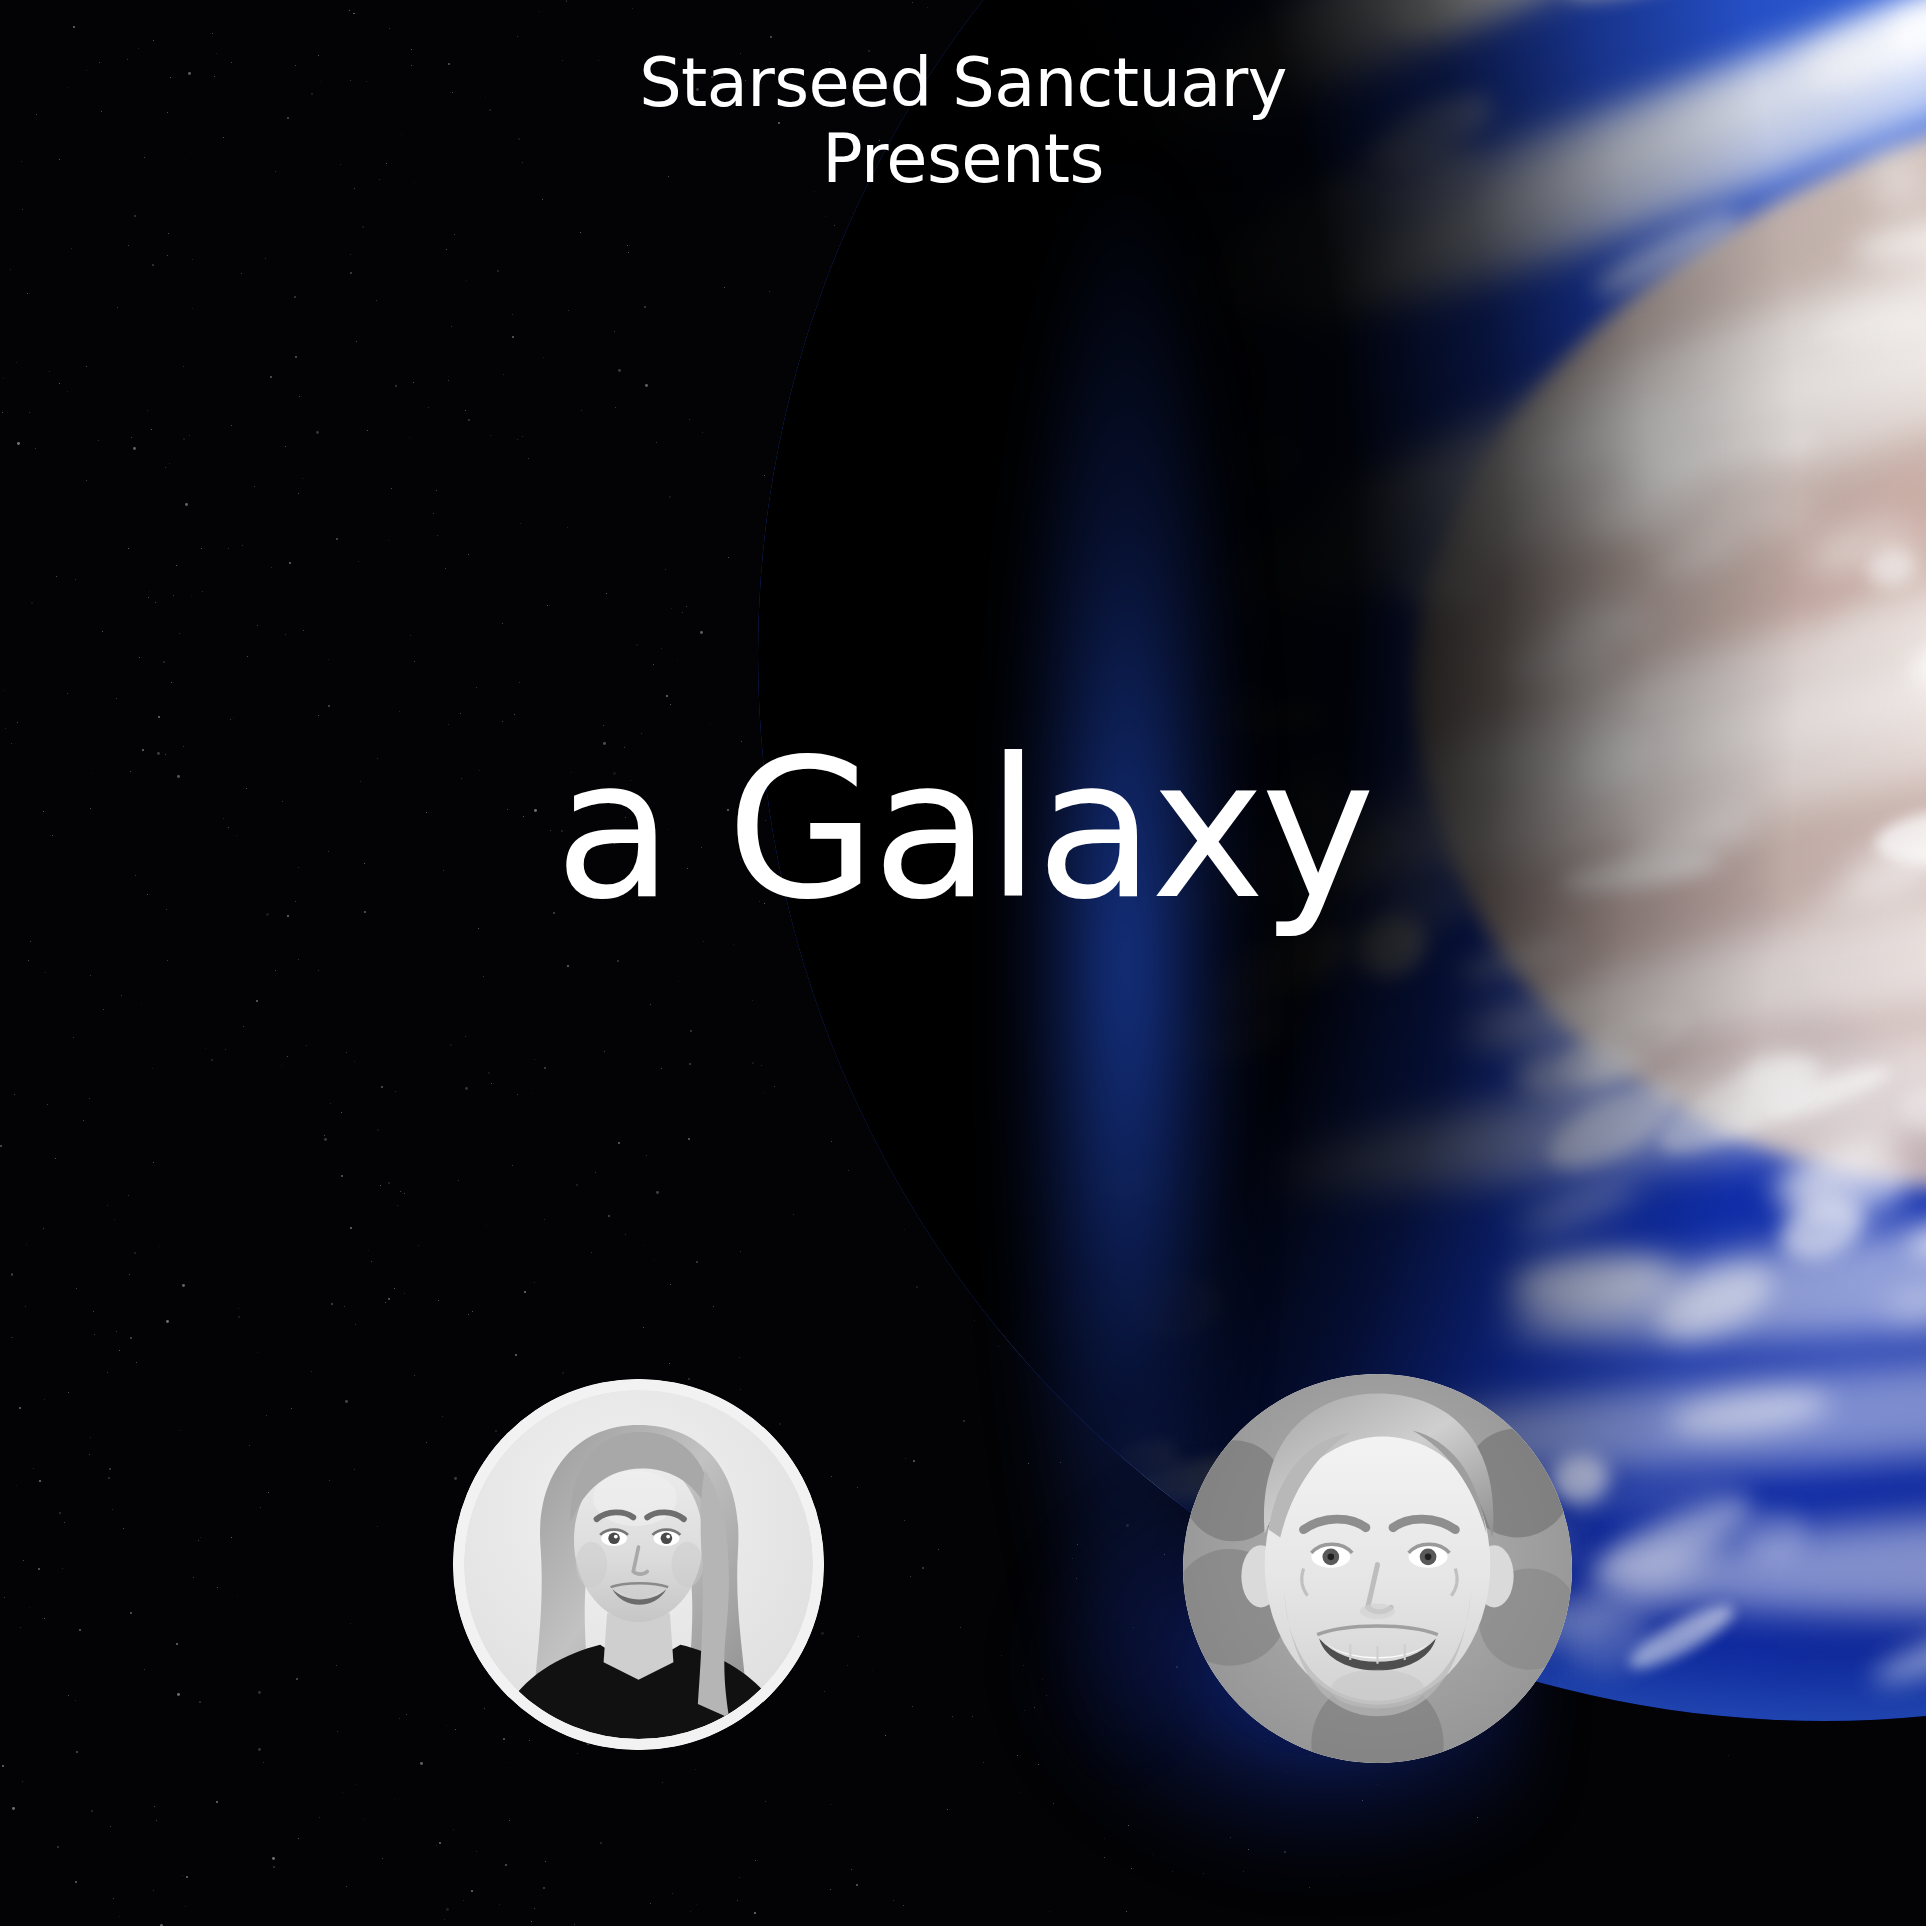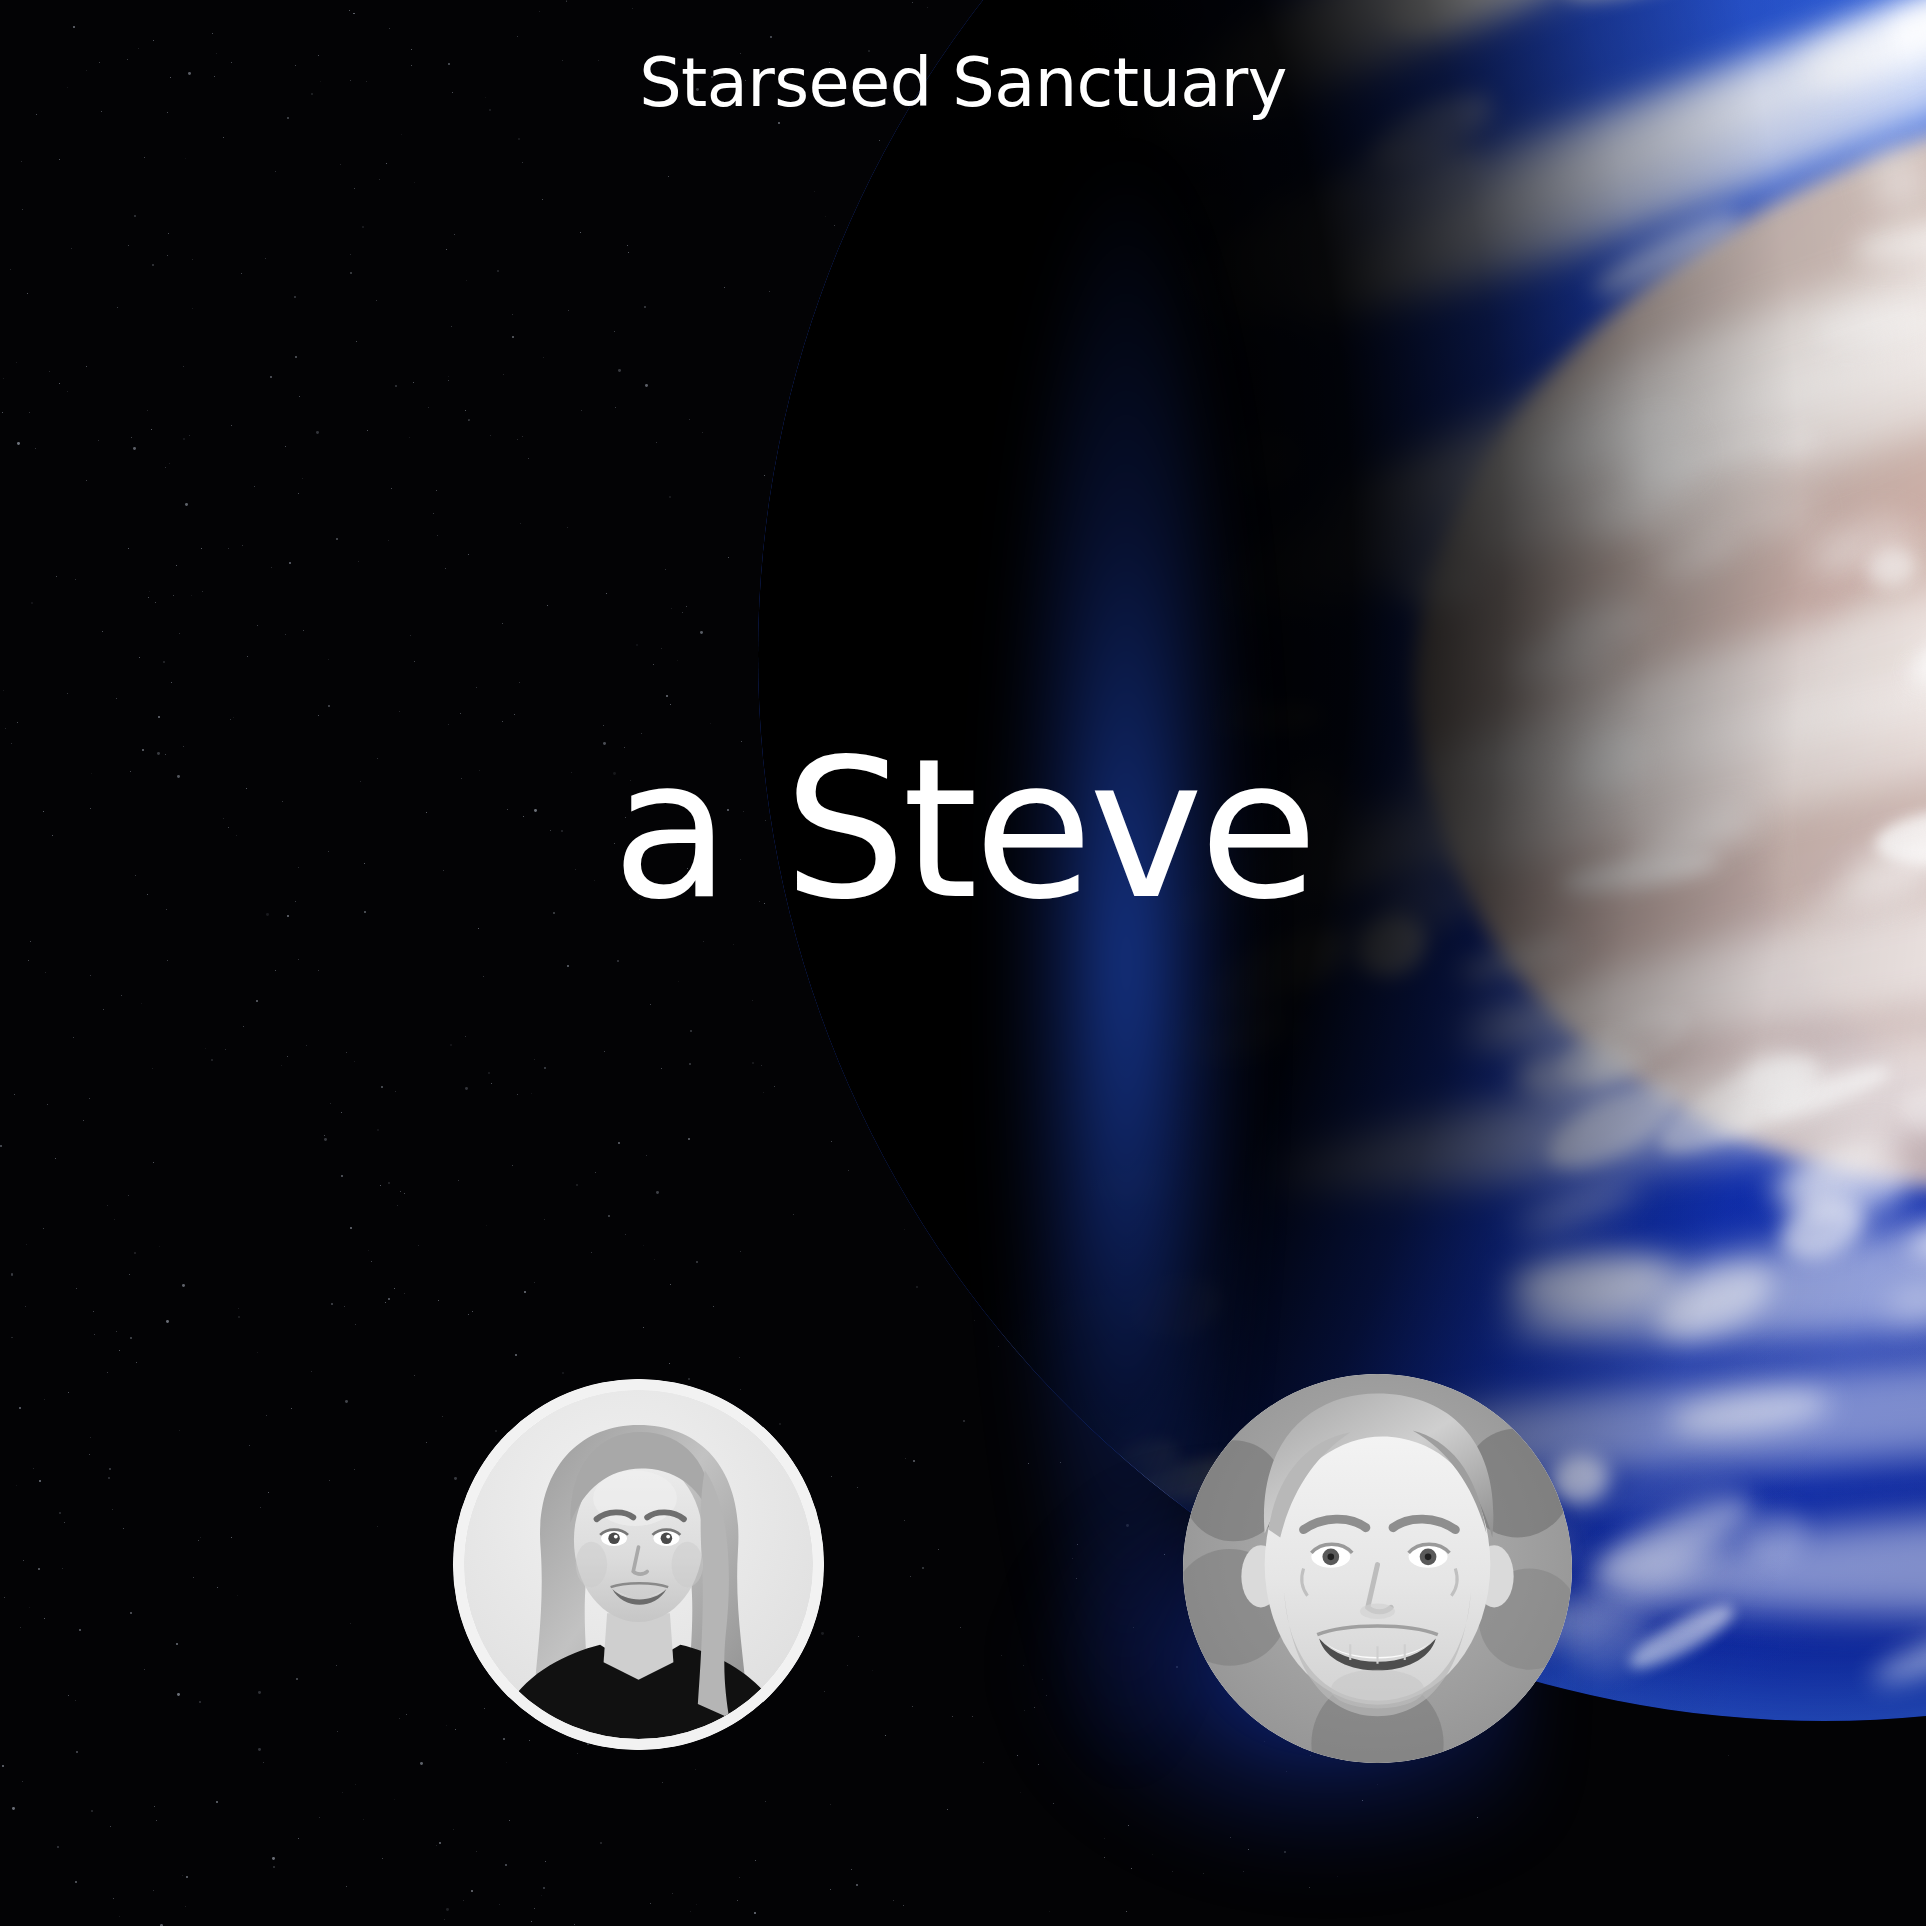--- a/index.html
+++ b/index.html
@@ -1125,21 +1125,22 @@
         </div>
       <div class="rim"></div>
       <div class="terminator"></div>
     </div>
     <div class="limbglow"></div>
     <div class="spill"></div>
   </div>
 
   <div class="text-layer">
     <div class="line presenter1">Starseed Sanctuary</div>
-    <div class="line title2">a Steve</div>
+    <div class="line presenter2">Presents</div>
+    <div class="line title2">a Galaxy</div>
   </div>
 
   <div class="avatar avatar-left">
     <div class="ring"></div>
     <div class="photo">
       <svg viewBox="0 0 200 200" preserveAspectRatio="xMidYMid slice" aria-hidden="true">
         <defs>
           <radialGradient id="bgW" cx="45%" cy="35%" r="80%">
             <stop offset="0%" stop-color="#f2f2f2"></stop>
             <stop offset="100%" stop-color="#dcdcdc"></stop>

